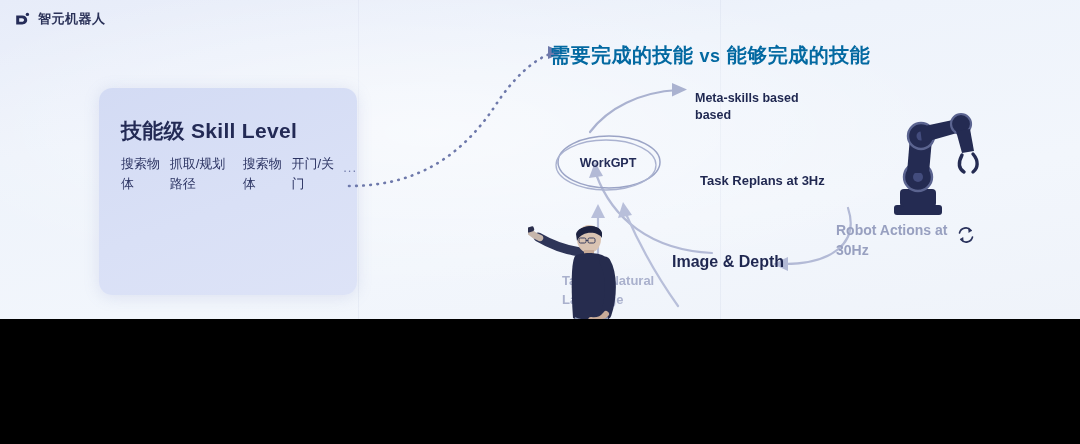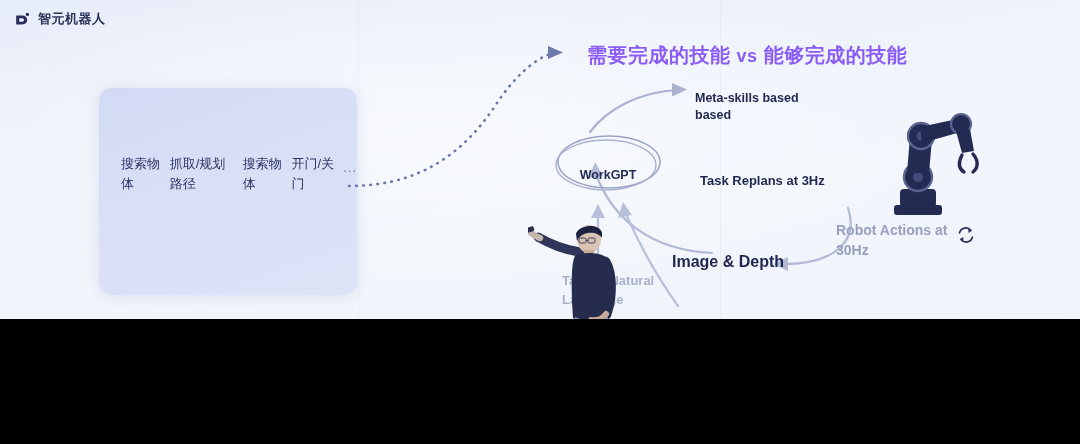--- a/index.html
+++ b/index.html
@@ -57,43 +57,43 @@
   }
   #skill-list{
     position:absolute;left:22px;top:66px;
     display:flex;gap:6px;
   }
   .skill-item{font-size:13px;color:#2c3463;line-height:1.5;}
   .skill-item.ellipsis{color:#737cab;font-size:13px;margin-top:4px;letter-spacing:1px;}
 
   
   #headline{
-    position:absolute;left:587px;top:42px;
-    font-size:20px;font-weight:700;color:#8b5cf6;letter-spacing:.5px;white-space:nowrap;
+    position:absolute;left:550px;top:42px;
+    font-size:20px;font-weight:700;color:#0369a1;letter-spacing:.5px;white-space:nowrap;
   }
   #headline .vs{font-weight:600;font-size:18px;}
 
   
   #dotted-arrow{position:absolute;left:345px;top:36px;width:230px;height:170px;}
 
   
   #loop{position:absolute;left:530px;top:78px;width:470px;height:230px;}
 
   .node-label{
     position:absolute;font-size:12.5px;font-weight:700;color:#1f2750;line-height:1.35;
   }
   #label-meta{left:695px;top:90px;width:130px;}
   #label-replans{left:700px;top:172px;font-size:13px;white-space:nowrap;}
   #label-image{left:672px;top:251px;font-size:16px;}
   #label-robot{left:836px;top:221px;font-size:14px;color:#98a0c0;width:120px;line-height:1.4;font-weight:600;}
   #label-task{left:562px;top:272px;font-size:13px;color:#aab1cd;width:130px;line-height:1.45;font-weight:600;}
 
   #workgpt-ellipse{position:absolute;left:552px;top:132px;width:112px;height:62px;}
   #workgpt-text{
-    position:absolute;left:552px;top:144px;width:112px;height:62px;
+    position:absolute;left:552px;top:132px;width:112px;height:62px;
     display:flex;align-items:center;justify-content:center;
     font-size:12.5px;font-weight:700;color:#232b57;
   }
 
   
   #robot-arm{position:absolute;left:876px;top:103px;width:108px;height:125px;}
 
   
   #refresh-icon{position:absolute;left:955px;top:224px;width:22px;height:22px;}
 
@@ -125,20 +125,21 @@
       <svg width="17" height="17" viewBox="0 0 17 17">
         <path d="M2.2 4.6 L2.2 13.4 L8.2 13.4 C11.2 13.4 13.2 11.4 13.2 9 C13.2 6.6 11.2 4.6 8.2 4.6 Z
                  M5.2 7.2 L8.0 7.2 C9.2 7.2 10.0 7.9 10.0 9 C10.0 10.1 9.2 10.8 8.0 10.8 L5.2 10.8 Z" fill="#262d59"></path>
         <circle cx="13.4" cy="3.4" r="1.7" fill="#262d59"></circle>
       </svg>
     </span>
     <span class="brand-text">智元机器人</span>
   </div>
 
   <div id="skill-card">
+    <div id="skill-title">技能级 Skill Level</div>
     <div id="skill-list">
       <div class="skill-item">搜索物体</div>
       <div class="skill-item">抓取/规划路径</div>
       <div class="skill-item">搜索物体</div>
       <div class="skill-item">开门/关门</div>
       <div class="skill-item ellipsis">...</div>
     </div>
   </div>
 
   <div id="dotted-arrow">

